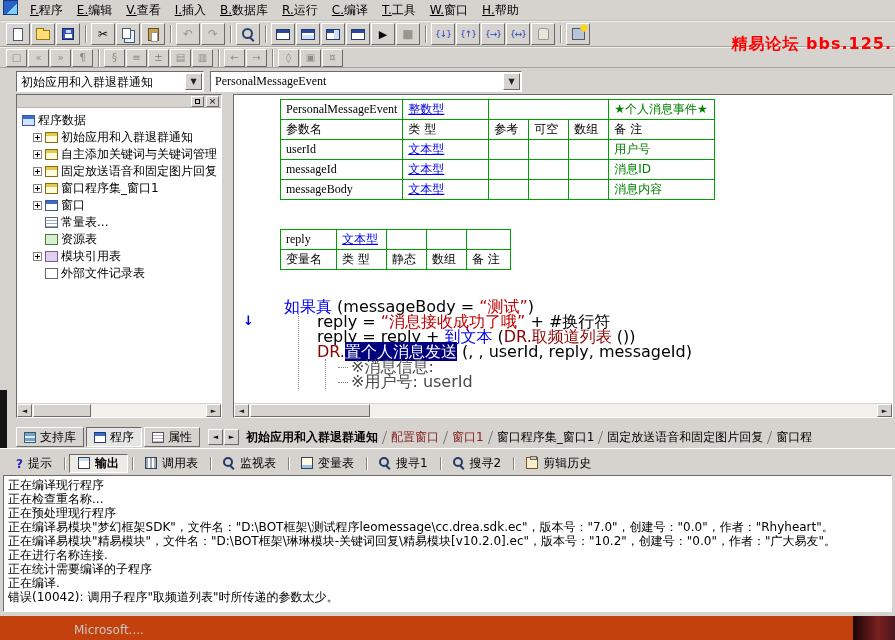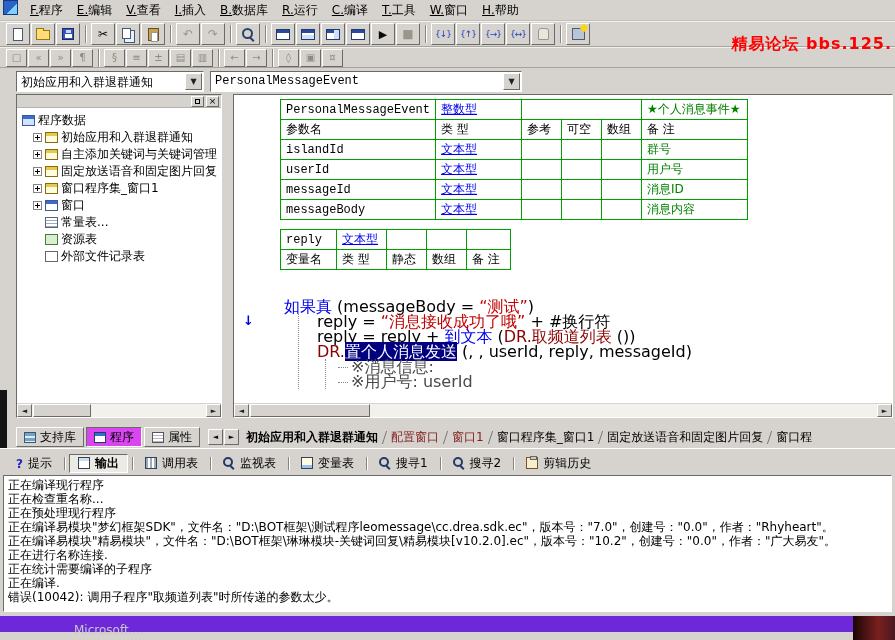--- a/index.html
+++ b/index.html
@@ -87,21 +87,21 @@
   .sthumb{height:13px;margin-left:1px;flex:0 0 auto}
   .sspace{flex:1}
 
   #splitter{position:absolute;left:222px;top:0;width:11px;height:324px;background:#d6d3ce}
 
   #codepanel{position:absolute;left:233px;top:0;width:660px;height:324px;background:#fff}
   #gutterArrow{position:absolute;left:9px;top:218px;color:#0000dd;font-weight:bold;font-size:13px}
 
   table.etab{border-collapse:collapse;table-layout:fixed;font-size:12px}
   table.etab td{border:1px solid #00a000;height:18px;padding:1px 5px;white-space:nowrap;overflow:hidden;vertical-align:middle}
-  .mono{font-family:Liberation Mono, monospace}
+  .mono{font-family:Liberation Serif, serif}
   .t-link{color:#0000ee;text-decoration:underline}
   .remark{color:#008000}
   .star{color:#008000}
   #paramtable{position:absolute;left:46px;top:4px}
   #vartable{position:absolute;left:46px;top:134px}
 
   #codelines{position:absolute;left:50px;top:204px;right:4px;font-size:16px}
   .cl{height:15px;line-height:15px;white-space:nowrap}
   .kw{color:#0000ee}
   .str{color:#c00000}
@@ -109,21 +109,21 @@
   .selword{background:#000080;color:#fff}
   .cm{color:#4a4a4a}
   .blk{margin-left:14px;border-left:1px dotted #8a8a8a;padding-left:18px}
   .blk2{margin-left:8px;border-left:1px dotted #8a8a8a;padding-left:12px}
   .cm::before{content:"";display:inline-block;width:10px;border-top:1px dotted #8a8a8a;vertical-align:middle;margin-right:3px}
 
   
   #tabsrow{top:426px;height:22px;display:flex;align-items:center}
   #lefttabs{display:flex;align-items:center;gap:2px;padding-left:16px}
   .ltab{display:flex;align-items:center;gap:4px;height:20px;padding:0 7px;white-space:nowrap}
-  .ltab.active{background:#d946ef;border-color:#6a6a6a #fff #fff #6a6a6a}
+  .ltab.active{background:#e5e5e5;border-color:#6a6a6a #fff #fff #6a6a6a}
   .i-lib{width:12px;height:11px;background:repeating-linear-gradient(#7aa0c0 0 3px,#dceeff 3px 5px);border:1px solid #335a77}
   .i-prog{width:12px;height:11px;background:linear-gradient(#3a6ad4 0 3px,#fff 3px);border:1px solid #203a66}
   .i-prop{width:12px;height:11px;background:repeating-linear-gradient(#fff 0 2px,#b8b8b8 2px 3px);border:1px solid #556}
   #wintabs{display:flex;align-items:center;margin-left:8px;overflow:hidden;flex:1;white-space:nowrap}
   .navb{width:15px;height:16px;display:flex;align-items:center;justify-content:center;font-size:7px;color:#111;margin-right:1px;flex:0 0 auto}
   .wtab{padding:2px 6px;white-space:nowrap}
   .wtab.active{font-weight:bold}
   .wtab.blue{color:#7f1d1d}
   .wsep{width:1px;height:13px;background:#777;transform:skewX(-18deg);flex:0 0 auto}
 
@@ -139,21 +139,21 @@
   .bi-call{border:1px solid #334455;background:repeating-linear-gradient(90deg,#9aabbc 0 2px,#fff 2px 4px)}
   .bi-watch::before,.bi-search::before{content:"";position:absolute;left:0;top:0;width:6px;height:6px;border:2px solid #223a66;border-radius:50%}
   .bi-watch::after,.bi-search::after{content:"";position:absolute;left:8px;top:8px;width:5px;height:2px;background:#223a66;transform:rotate(45deg);transform-origin:0 0}
   .bi-var{border:1px solid #334455;background:#fffbe0;box-shadow:inset 0 -3px 0 #9ac0f0}
   .bi-clip{border:1px solid #775522;background:#f7eecf}
   .bi-clip::before{content:"";position:absolute;top:-2px;left:3px;width:5px;height:2px;background:#ccc;border:1px solid #666}
   #outputbox{position:absolute;left:3px;right:3px;top:26px;bottom:4px;background:#fff;padding:2px 4px;overflow:hidden}
   .ol{height:14px;line-height:14px;white-space:nowrap;font-size:12px}
 
   
-  #taskbar{top:616px;height:16px;background:#6d28d9}
+  #taskbar{top:616px;height:24px;background:#c2410c}
   #tasktext{position:absolute;left:74px;top:7px;color:#c8c8c8;font-size:12px}
   #taskblob{position:absolute;right:0;top:0;width:42px;height:24px;background:linear-gradient(90deg,#1a0505,#7a2020 60%,#4a1820)}
   #leftstrip{position:absolute;left:0;top:390px;width:7px;height:58px;background:#141414}
 </style>
 </head>
 <body>
 
 <div class="band" id="menubar">
   <span class="appicon"></span>
   <span class="menu-item">F.程序</span>
@@ -350,20 +350,25 @@
           <span class="noexp"></span>
           <span class="ti i-const"></span>
           <span>常量表...</span>
         </div>
       <div class="titem child">
           <span class="noexp"></span>
           <span class="ti i-res"></span>
           <span>资源表</span>
         </div>
       <div class="titem child">
+          <span class="exp"></span>
+          <span class="ti i-modref"></span>
+          <span>模块引用表</span>
+        </div>
+      <div class="titem child">
           <span class="noexp"></span>
           <span class="ti i-ext"></span>
           <span>外部文件记录表</span>
         </div>
     </div>
     <div class="hscroll">
       <span class="sbtn raised">
           <span>◄</span>
         </span>
       <span class="sthumb raised" style="width:58px"></span>
@@ -389,28 +394,20 @@
       </tr>
       <tr>
         <td>参数名</td>
         <td>类 型</td>
         <td style="width:40px">参考</td>
         <td style="width:40px">可空</td>
         <td style="width:40px">数组</td>
         <td>备 注</td>
       </tr>
       <tr>
-        <td class="mono">islandId</td>
-        <td><span class="t-link">文本型</span></td>
-        <td></td>
-            <td></td>
-            <td></td>
-        <td class="remark">群号</td>
-      </tr>
-      <tr>
         <td class="mono">userId</td>
         <td><span class="t-link">文本型</span></td>
         <td></td>
             <td></td>
             <td></td>
         <td class="remark">用户号</td>
       </tr>
       <tr>
         <td class="mono">messageId</td>
         <td><span class="t-link">文本型</span></td>

